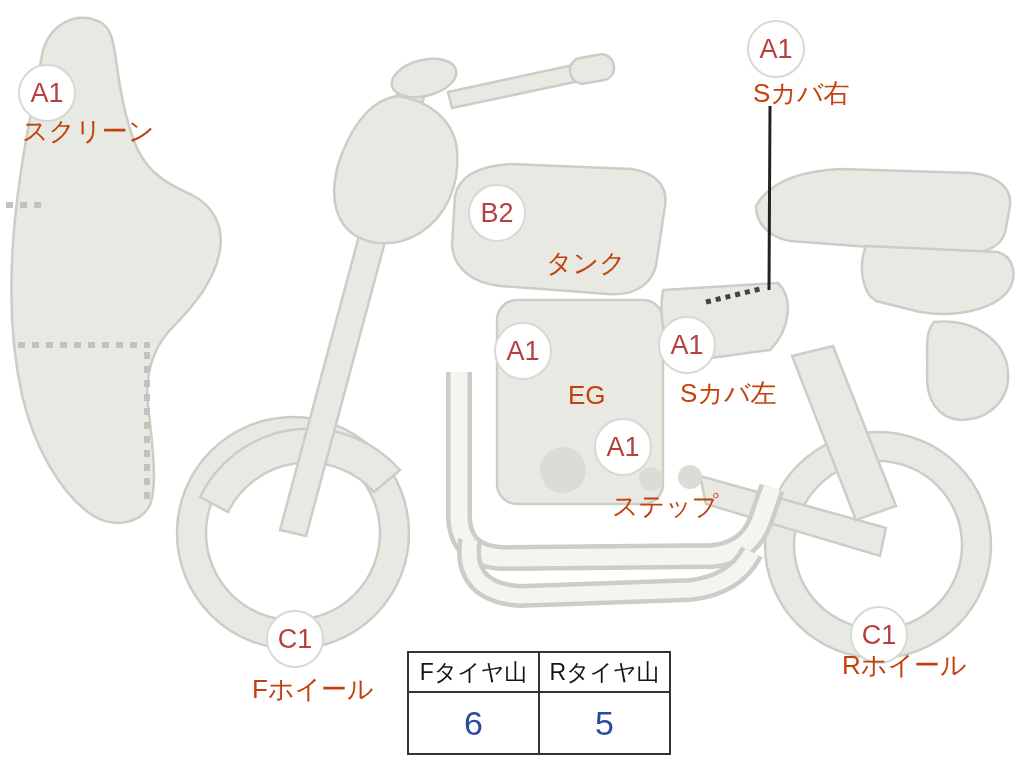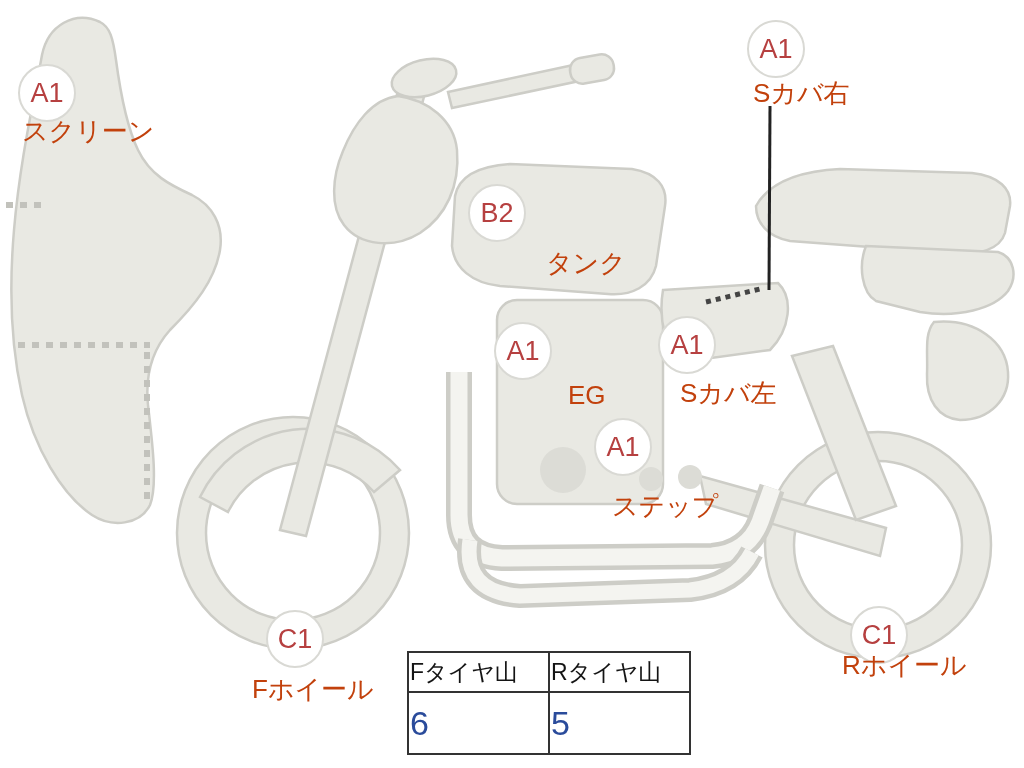--- a/index.html
+++ b/index.html
@@ -41,22 +41,22 @@
   .tire-table {
     position: absolute;
     left: 407px;
     top: 651px;
     border-collapse: collapse;
     z-index: 5;
     background: #ffffff;
   }
   .tire-table th, .tire-table td {
     border: 2px solid #333333;
-    width: 141px;
-    text-align: left;
+    width: 131px;
+    text-align: center;
     box-sizing: border-box;
   }
   .tire-table th {
     height: 40px;
     font-size: 23px;
     font-weight: normal;
     color: #141414;
   }
   .tire-table td {
     height: 62px;

